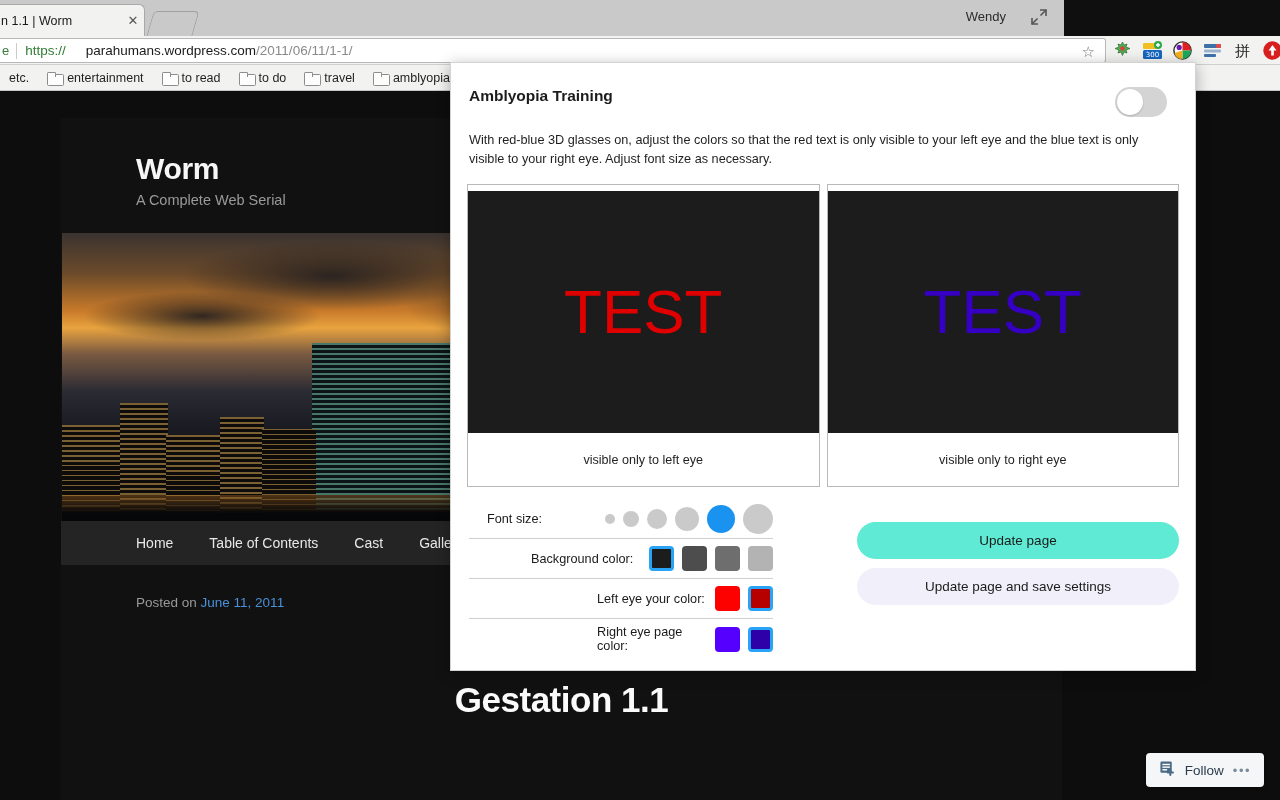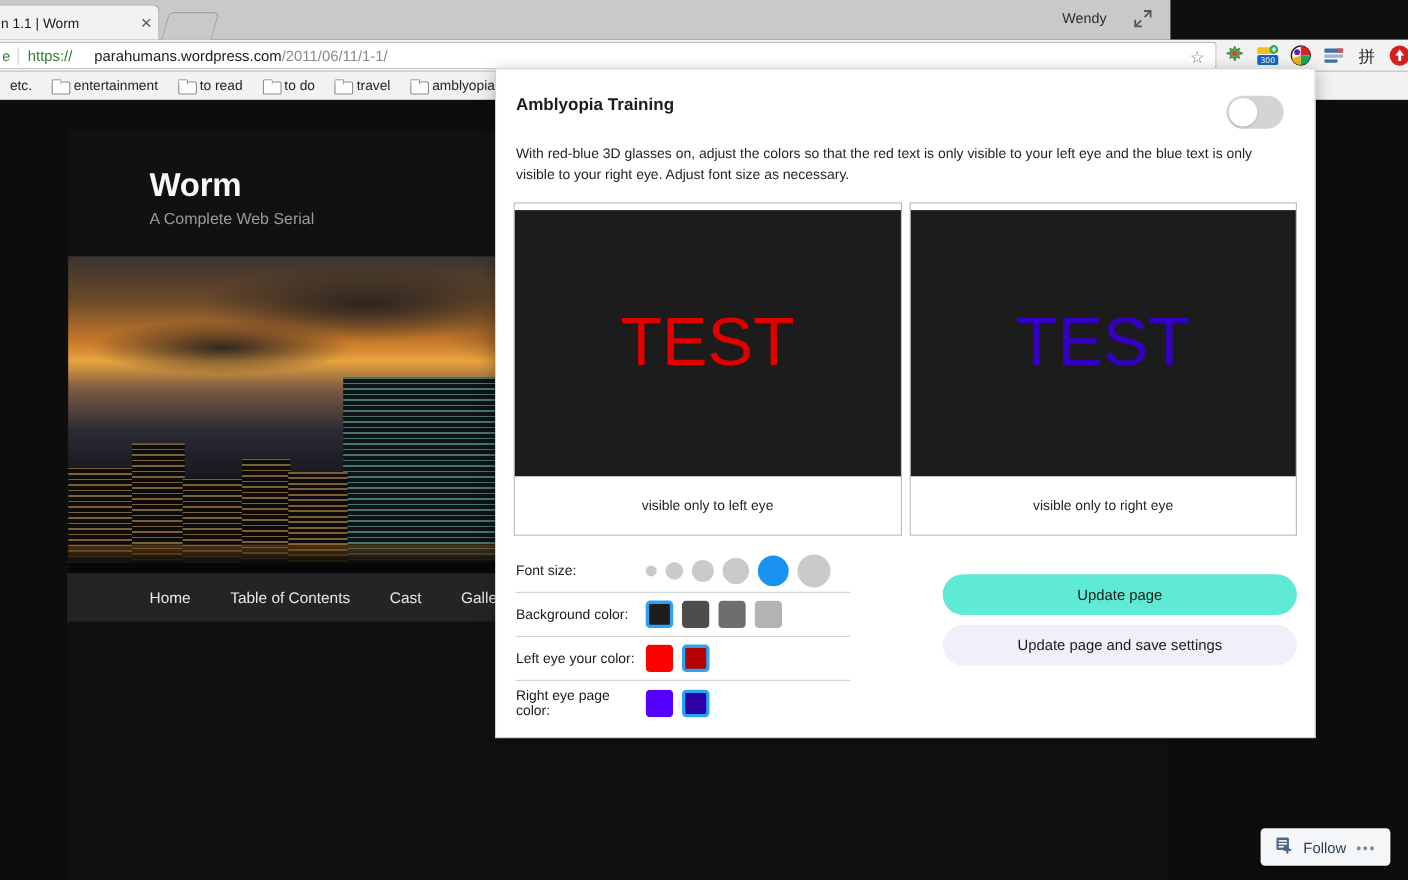--- a/index.html
+++ b/index.html
@@ -215,20 +215,21 @@
   .panel-word { font-size: 62px; line-height: 1; }
   .panel-caption {
     height: 53px; display: flex; align-items: center; justify-content: center;
     font-size: 12.6px; color: #1f1f1f;
   }
 
   .settings { padding: 12px 18px 0 18px; width: 340px; }
   .srow {
     display: flex; align-items: center; height: 40px;
     border-bottom: 1px solid #cfcfcf;
+    justify-content: flex-end;
   }
   .srow:last-child { border-bottom: none; }
   .slabel { font-size: 12.7px; color: #1a1a1a; width: 118px; flex: none; }
   .swatches { display: flex; align-items: center; gap: 8px; }
   .dot { border-radius: 50%; background: #cacaca; flex: none; }
   .chip {
     width: 19px; height: 19px; border-radius: 4px; flex: none;
     box-sizing: content-box; border: 3px solid transparent;
   }
   .chip.sel { border-color: #29a3f5; }
@@ -385,20 +386,27 @@
         </div>
       </div>
 
       <div class="site-nav">
         <div class="nav-item">Home</div>
         <div class="nav-item">Table of Contents</div>
         <div class="nav-item">Cast</div>
         <div class="nav-item">Gallery</div>
       </div>
 
+      <div class="post-area">
+        <div class="post-meta">
+          <span>Posted on</span>
+          <span class="post-date">June 11, 2011</span>
+        </div>
+        <div class="post-title">Gestation 1.1</div>
+      </div>
     </div>
 
     <div class="follow-btn">
       <span>
         <svg viewBox="0 0 18 18" width="17" height="17">
           <rect x="1.5" y="1.5" width="12" height="12" rx="1.4" fill="#4a6a85"></rect>
           <rect x="3.6" y="4" width="8" height="1.5" fill="#ffffff"></rect>
           <rect x="3.6" y="6.8" width="8" height="1.5" fill="#ffffff"></rect>
           <rect x="3.6" y="9.6" width="5" height="1.5" fill="#ffffff"></rect>
           <path d="M12 10.5 L12 16 M9.2 13.3 L14.8 13.3" stroke="#4a6a85" stroke-width="2.1" stroke-linecap="round"></path>

